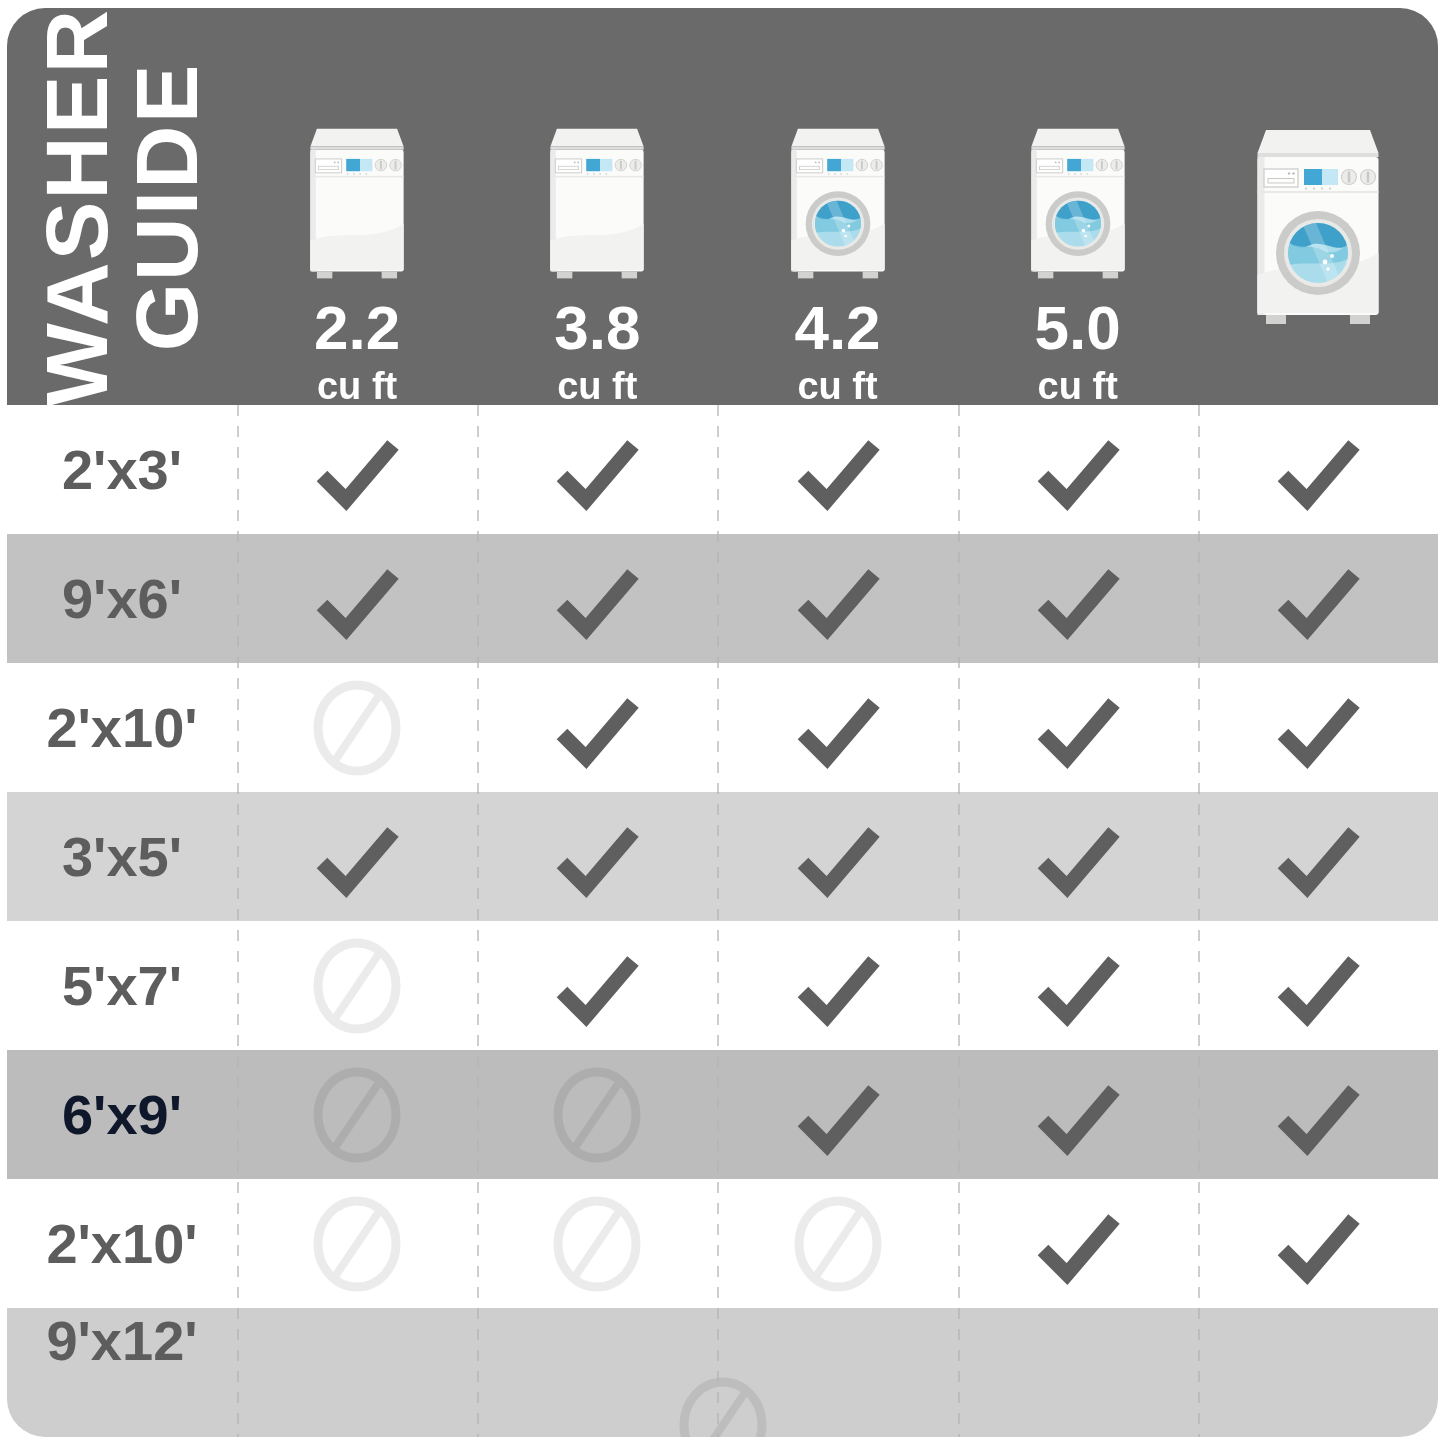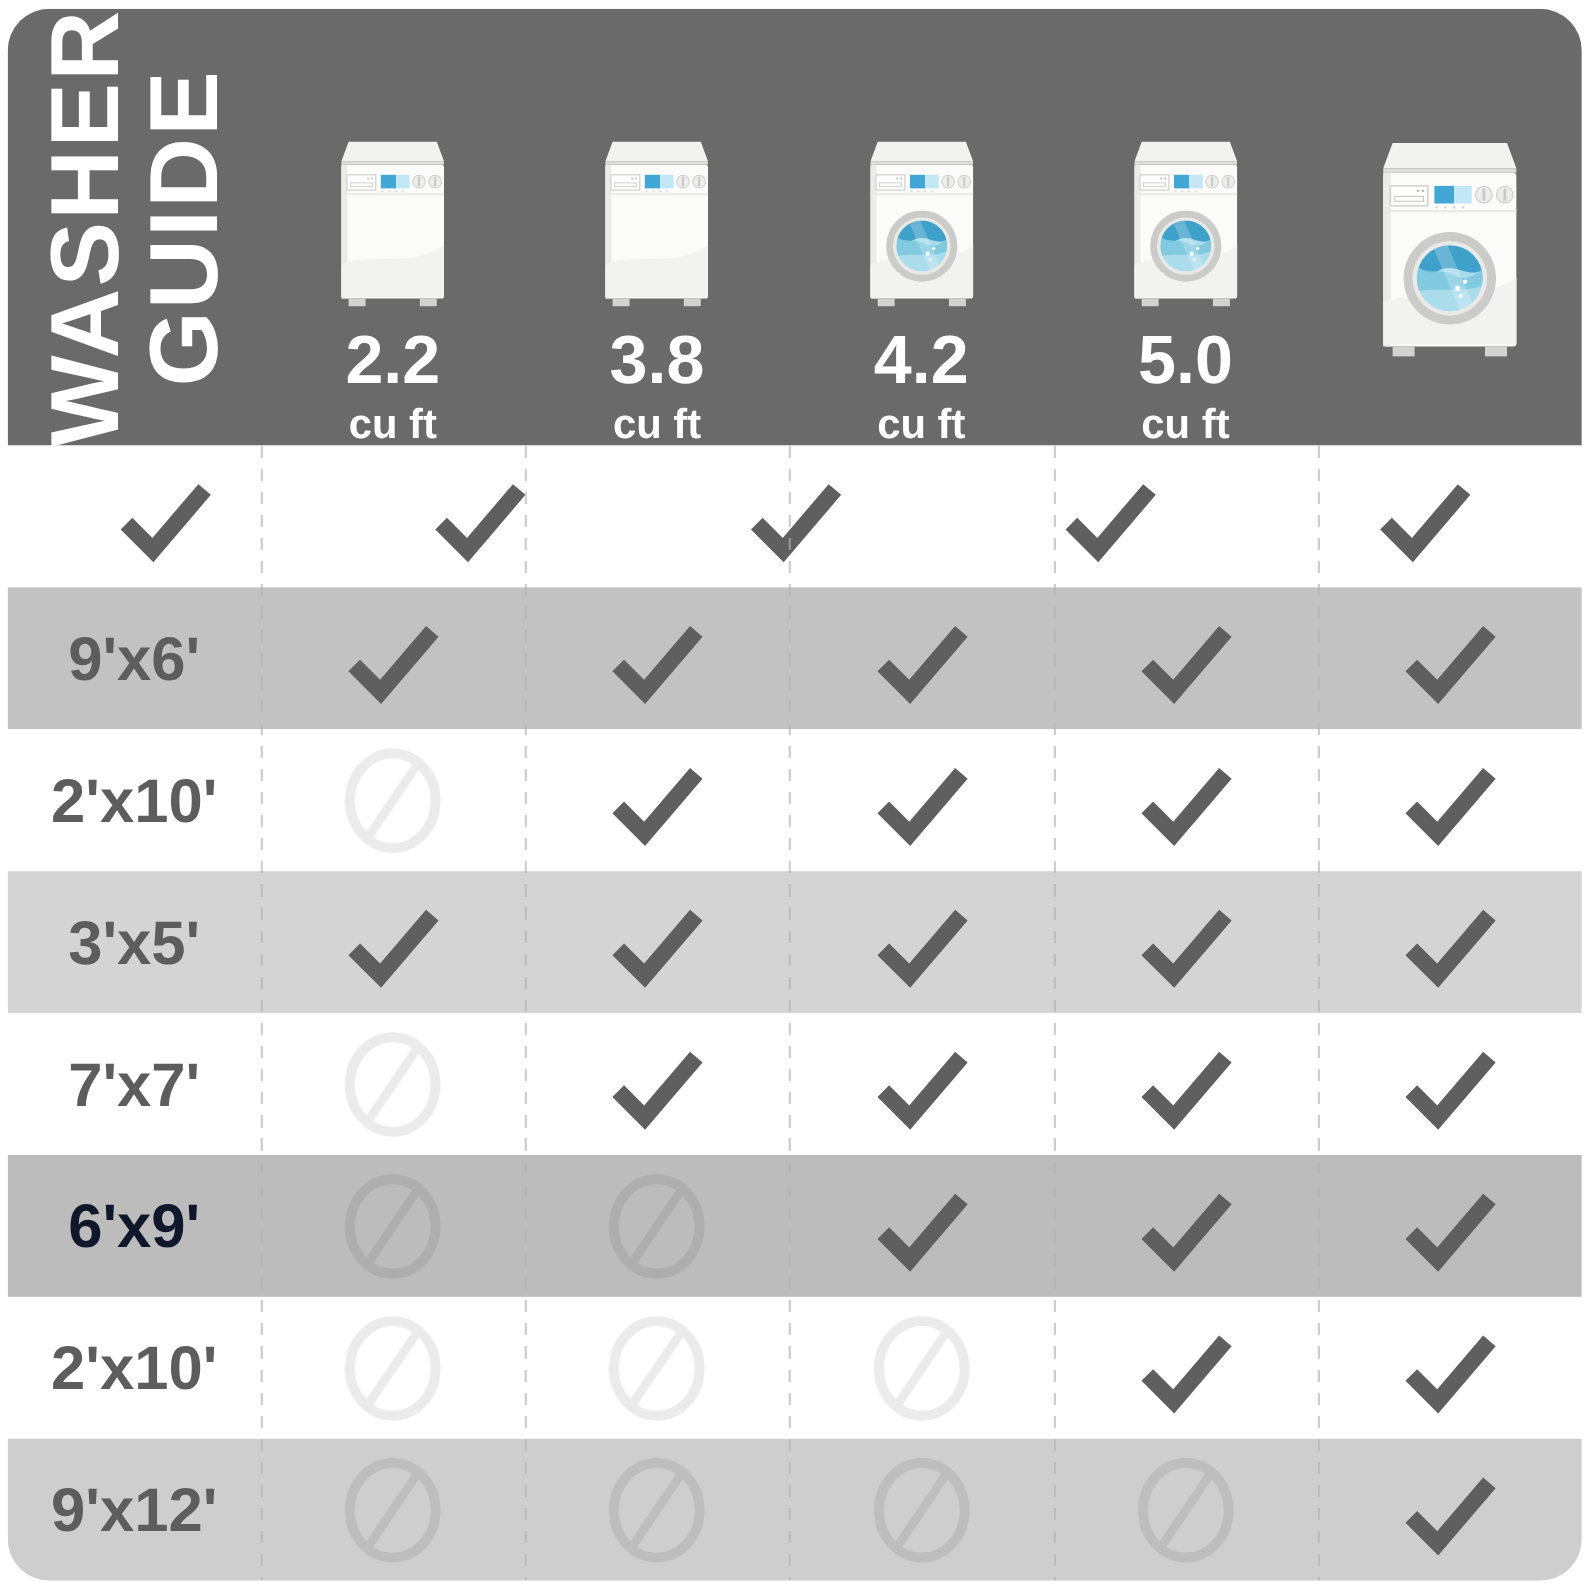--- a/index.html
+++ b/index.html
@@ -296,20 +296,21 @@
     <polygon points="48,98 62,98 88,158 74,158" fill="#ffffff" opacity="0.22"></polygon>
   </g>
   </svg>
         </div>
       </div>
   </div>
 
   <div class="table">
     <div id="rows">
         <div class="row" style="background: rgb(255, 255, 255);">
+          <div class="row-label" style="color: rgb(93, 93, 93);">2'x3'</div>
           <div class="cell">
             <svg width="100" height="100" viewBox="0 0 100 100">
   <polyline points="15,56 39,80 86,25" fill="none" stroke="#5f5f5f" stroke-width="15"></polyline>
 </svg>
           </div>
           <div class="cell">
             <svg width="100" height="100" viewBox="0 0 100 100">
   <polyline points="15,56 39,80 86,25" fill="none" stroke="#5f5f5f" stroke-width="15"></polyline>
 </svg>
           </div>
@@ -410,21 +411,21 @@
   <polyline points="15,56 39,80 86,25" fill="none" stroke="#5f5f5f" stroke-width="15"></polyline>
 </svg>
           </div>
           <div class="cell">
             <svg width="100" height="100" viewBox="0 0 100 100">
   <polyline points="15,56 39,80 86,25" fill="none" stroke="#5f5f5f" stroke-width="15"></polyline>
 </svg>
           </div>
         </div>
         <div class="row" style="background: rgb(255, 255, 255);">
-          <div class="row-label" style="color: rgb(93, 93, 93);">7'x7'</div>
+          <div class="row-label" style="color: rgb(93, 93, 93);">5'x7'</div>
           <div class="cell">
             <svg width="100" height="104" viewBox="0 0 100 104">
   <g stroke="#000000" opacity="0.075" fill="none">
     <ellipse cx="50" cy="52" rx="39" ry="43" stroke-width="9"></ellipse>
     <line x1="27" y1="86" x2="73" y2="18" stroke-width="8"></line>
   </g>
 </svg>
           </div>
           <div class="cell">
             <svg width="100" height="100" viewBox="0 0 100 100">
@@ -511,21 +512,21 @@
             <svg width="100" height="100" viewBox="0 0 100 100">
   <polyline points="15,56 39,80 86,25" fill="none" stroke="#5f5f5f" stroke-width="15"></polyline>
 </svg>
           </div>
           <div class="cell">
             <svg width="100" height="100" viewBox="0 0 100 100">
   <polyline points="15,56 39,80 86,25" fill="none" stroke="#5f5f5f" stroke-width="15"></polyline>
 </svg>
           </div>
         </div>
-        <div class="row" style="background: rgb(206, 206, 206);">
+        <div class="row" style="background: rgb(206, 206, 206); flex-direction: column;">
           <div class="row-label" style="color: rgb(93, 93, 93);">9'x12'</div>
           <div class="cell">
             <svg width="100" height="104" viewBox="0 0 100 104">
   <g stroke="#000000" opacity="0.075" fill="none">
     <ellipse cx="50" cy="52" rx="39" ry="43" stroke-width="9"></ellipse>
     <line x1="27" y1="86" x2="73" y2="18" stroke-width="8"></line>
   </g>
 </svg>
           </div>
           <div class="cell">

